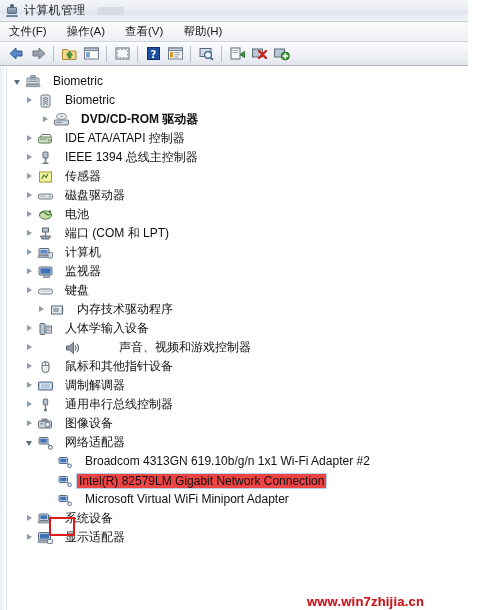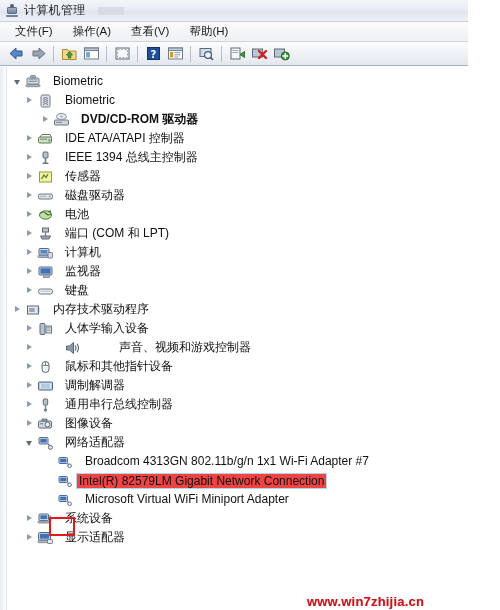--- a/index.html
+++ b/index.html
@@ -63,21 +63,20 @@
     opacity: .85;
   }
 
   
   .menubar {
     height: 20px;
     background: linear-gradient(180deg,#fbfbfc,#eef0f4);
     border-bottom: 1px solid #cfd4dd;
     display: flex;
     align-items: flex-start;
-    padding-left: 6px;
     gap: 2px;
   }
   .menu-item {
     font-size: 11.5px;
     color: #1a1a1a;
     padding: 2px 9px 3px 9px;
     white-space: nowrap;
     cursor: default;
   }
 
@@ -421,21 +420,21 @@
             <div class="lbl">监视器</div>
           </div>
           <div class="row" style="padding-left: 16px;">
             <div class="twisty collapsed"></div>
             <div class="ico"><svg width="17" height="16" viewBox="0 0 17 16">
                 <rect x="1.5" y="6" width="14" height="5" rx="2.2" fill="#eef1f5" stroke="#6e7884" stroke-width="1"></rect>
                 <path d="M3.5 8.2 h10" stroke="#b4bdc6" stroke-width="1"></path>
               </svg></div>
             <div class="lbl">键盘</div>
           </div>
-          <div class="row" style="padding-left: 4px;">
+          <div class="row" style="padding-left: 28px;">
             <div class="twisty collapsed"></div>
             <div class="ico"><svg width="17" height="16" viewBox="0 0 17 16">
                 <rect x="2.5" y="4" width="11" height="8" fill="#e4e9ee" stroke="#5f6a76" stroke-width="1"></rect>
                 <rect x="4.2" y="6" width="5.5" height="4" fill="#9aa5b0"></rect>
                 <path d="M13.5 5.5 v5" stroke="#5f6a76" stroke-width="1.4"></path>
               </svg></div>
             <div class="lbl">内存技术驱动程序</div>
           </div>
           <div class="row" style="padding-left: 16px;">
             <div class="twisty collapsed"></div>
@@ -502,21 +501,21 @@
             <div class="lbl">网络适配器</div>
           </div>
           <div class="row" style="padding-left: 36px;">
             <div class="twisty"></div>
             <div class="ico"><svg width="17" height="16" viewBox="0 0 17 16">
                 <rect x="2" y="3.5" width="8.5" height="6" rx="1" fill="#cfdae6" stroke="#4f6b92" stroke-width="1"></rect>
                 <rect x="3.2" y="4.7" width="6.1" height="3.6" fill="#3f72b8"></rect>
                 <path d="M10.5 9.5 l2.6 2.6" stroke="#4f6b92" stroke-width="1.2"></path>
                 <circle cx="12.6" cy="11.8" r="1.8" fill="#ffffff" stroke="#4f6b92" stroke-width="1"></circle>
               </svg></div>
-            <div class="lbl">Broadcom 4313GN 802.11b/g/n 1x1 Wi-Fi Adapter #7</div>
+            <div class="lbl">Broadcom 4313GN 619.10b/g/n 1x1 Wi-Fi Adapter #2</div>
           </div>
           <div class="row selected" style="padding-left: 36px;">
             <div class="twisty"></div>
             <div class="ico"><svg width="17" height="16" viewBox="0 0 17 16">
                 <rect x="2" y="3.5" width="8.5" height="6" rx="1" fill="#cfdae6" stroke="#4f6b92" stroke-width="1"></rect>
                 <rect x="3.2" y="4.7" width="6.1" height="3.6" fill="#3f72b8"></rect>
                 <path d="M10.5 9.5 l2.6 2.6" stroke="#4f6b92" stroke-width="1.2"></path>
                 <circle cx="12.6" cy="11.8" r="1.8" fill="#ffffff" stroke="#4f6b92" stroke-width="1"></circle>
               </svg></div>
             <div class="lbl">Intel(R) 82579LM Gigabit Network Connection</div>

